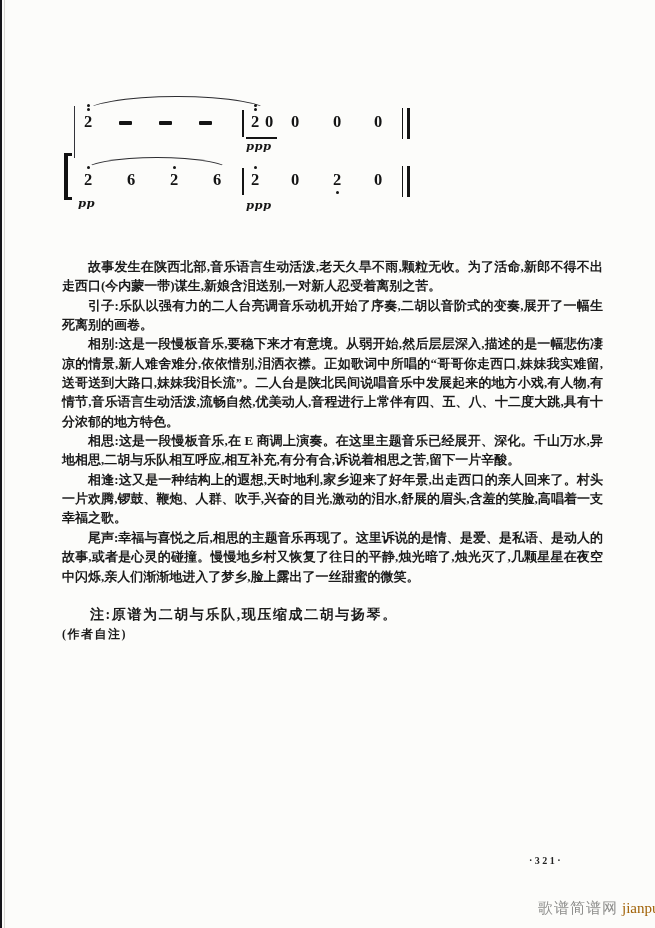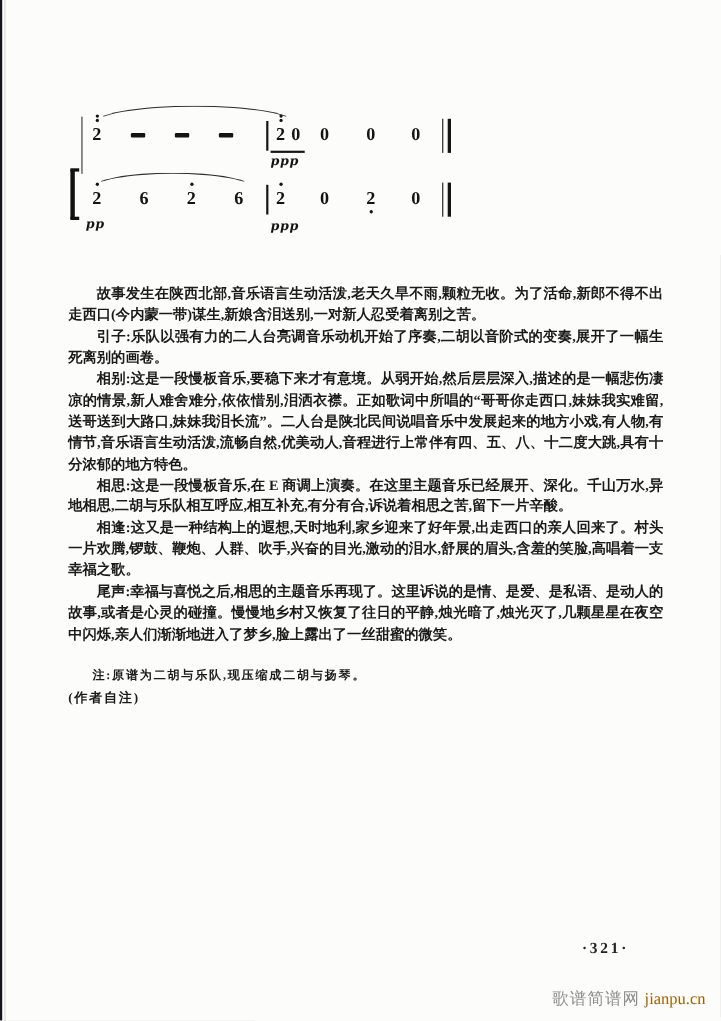--- a/index.html
+++ b/index.html
@@ -30,28 +30,28 @@
          font-style:italic; font-weight:bold; font-size:11.5px; letter-spacing:0.5px; color:#141414; }
   .bracket { position:absolute; width:7px; box-sizing:border-box; border-left:4.2px solid #111; }
   .bracket:before,.bracket:after { content:""; position:absolute; left:-4.2px; width:8px; height:2.6px; background:#111; }
   .bracket:before { top:-1px; } .bracket:after { bottom:-1px; }
 
   
   .body-text { position:absolute; left:62px; top:257px; width:541px;
                font-size:13px; line-height:19.35px; font-weight:600;
                text-align:justify; text-justify:inter-ideograph; }
   .body-text p { margin:0; text-indent:2em; }
-  .note-line { margin-top:19.35px !important; letter-spacing:1.6px; font-size:11px;font-family:Liberation Serif, serif; }
+  .note-line { margin-top:19.35px !important; letter-spacing:1.6px; font-size:14px;font-family:Liberation Serif, serif; }
   .author-note { text-indent:0 !important; padding-right:38px;
                  letter-spacing:1.5px; font-size:12px; }
 
-  .page-number { position:absolute; left:529px; top:855px; font-size:14px;
+  .page-number { position:absolute; left:529px; top:855px; font-size:10px;
                  letter-spacing:2.5px; font-weight:600; color:#222; }
   .watermark { position:absolute; left:502px; top:899px; font-size:15px; white-space:nowrap; }
-  .wm-site { color:#8e8e8c; letter-spacing:1px; }
+  .wm-site { color:#8e8e8c; letter-spacing:1px;margin-left:36px; }
   .wm-url  { color:#a16207; margin-left:4px; }
 </style>
 </head>
 <body>
 
 <div class="page">
   <div class="edge"></div>
   <div class="edge2"></div>
 
   <div class="score">

